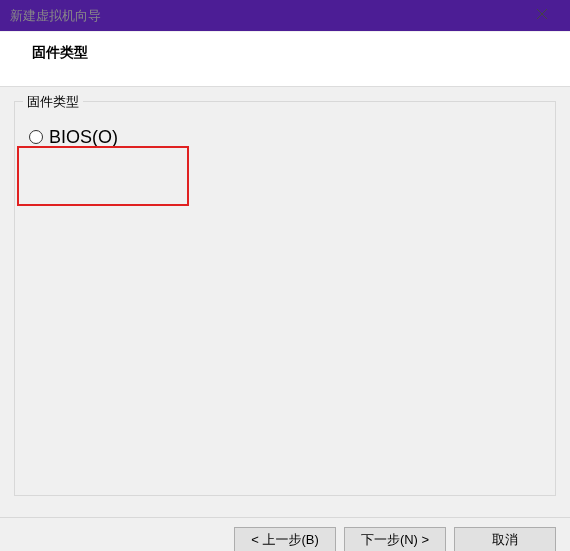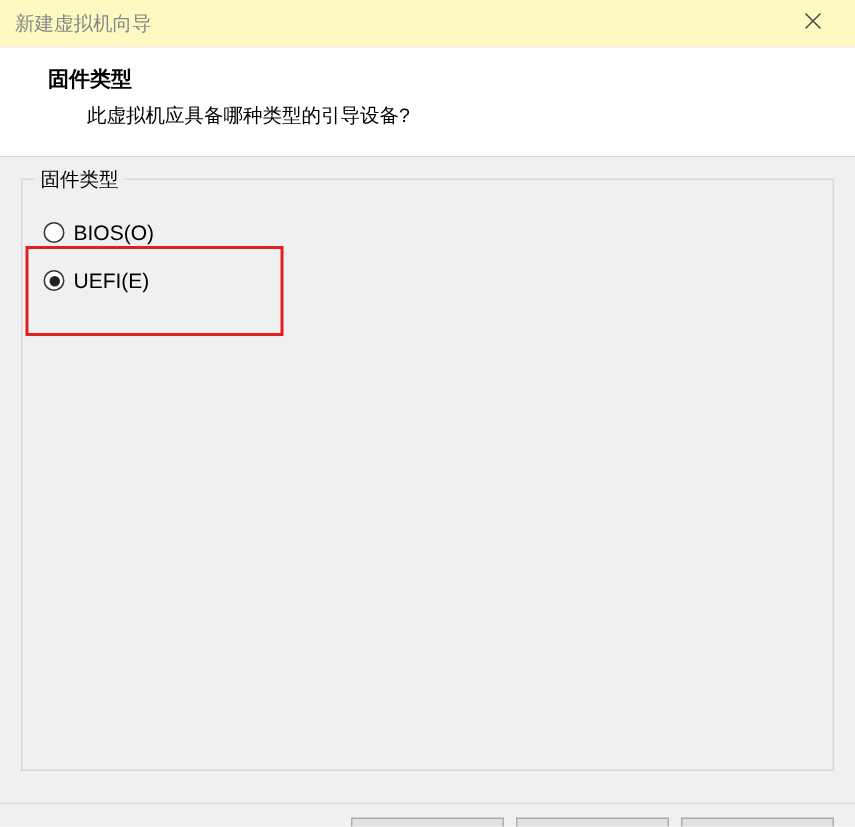--- a/index.html
+++ b/index.html
@@ -10,21 +10,21 @@
     font-family: "Microsoft YaHei", "Segoe UI", Tahoma, sans-serif;
     font-size: 13px;
     background: #ffffff;
     color: #000;
     overflow: hidden;
   }
 
   
   .titlebar {
     height: 32px;
-    background: #fef9c3;
+    background: #4c1d95;
     display: flex;
     align-items: center;
     padding: 0 8px 0 10px;
     border-bottom: 1px solid #f0f0f0;
     color: #888;
     font-size: 13px;
   }
   .titlebar .title-text { flex: 1; }
   .titlebar .close {
     width: 40px;
@@ -127,21 +127,21 @@
     align-items: center;
     justify-content: center;
     background: #fff;
     flex-shrink: 0;
   }
   .checkbox svg {
     width: 12px;
     height: 12px;
   }
 
-  .option-label { font-size: 14px; line-height: 1; }
+  .option-label { font-size: 18px; line-height: 1; }
 
   
   .highlight-box {
     position: absolute;
     left: 2px;
     top: 44px;
     width: 172px;
     height: 60px;
     border: 2px solid #e02020;
     pointer-events: none;
@@ -182,40 +182,35 @@
       <svg viewBox="0 0 12 12">
           <line x1="1" y1="1" x2="11" y2="11"></line>
           <line x1="11" y1="1" x2="1" y2="11"></line>
         </svg>
     </span>
   </div>
 </div>
 
 <div class="header">
   <div class="heading">固件类型</div>
-  <div class="subheading">此虚拟机应具备哪种类型的引导设备?</div>
 </div>
 
 <div class="divider-top"></div>
 
 <div class="content">
   <div class="groupbox">
     <div class="legend">固件类型</div>
 
     <div class="options">
 
       <div class="radio-row">
         <span class="radio"></span>
         <span class="option-label">BIOS(O)</span>
       </div>
 
-      <div class="radio-row">
-        <span class="radio selected"></span>
-        <span class="option-label">UEFI(E)</span>
-      </div>
 
 
     </div>
 
     <div class="highlight-box"></div>
   </div>
 </div>
 
 <div class="buttonbar">
   <button class="btn">&lt; 上一步(B)</button>

